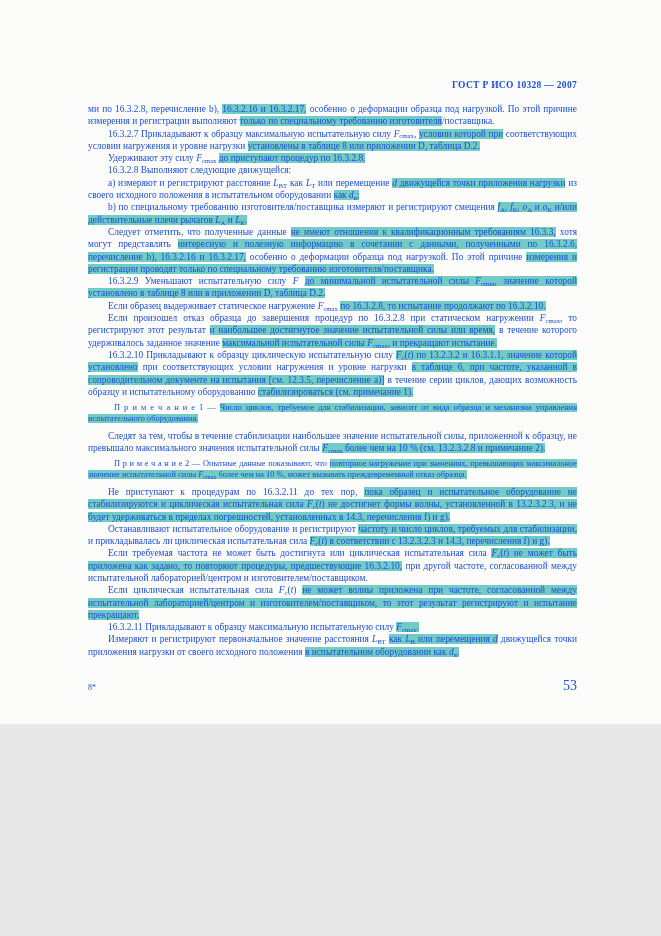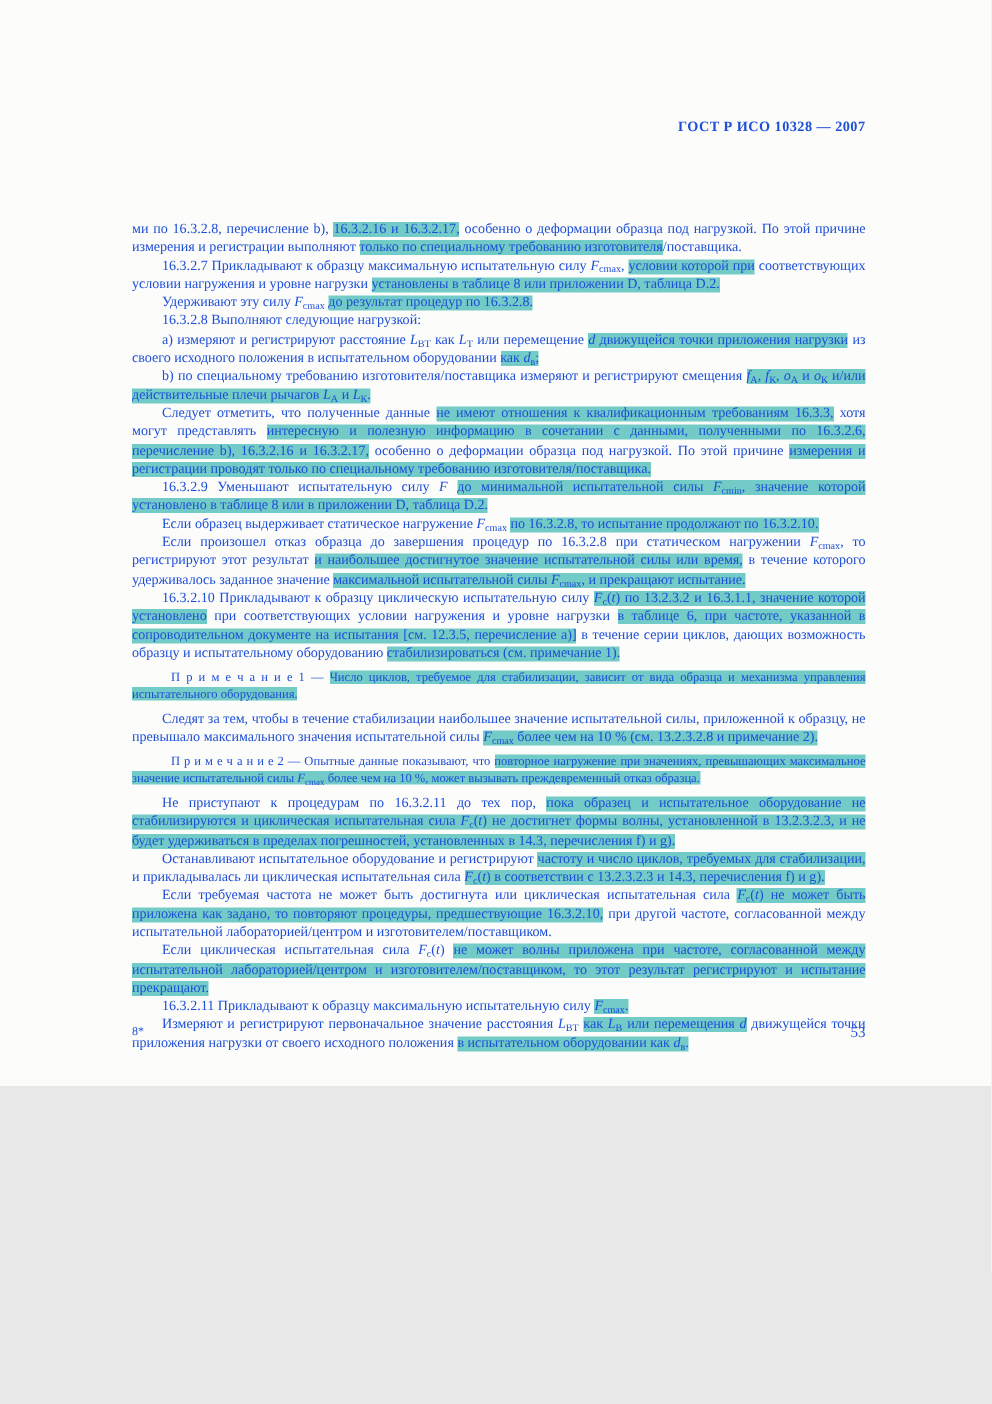--- a/index.html
+++ b/index.html
@@ -20,53 +20,53 @@
     font-size:9.5px;
     letter-spacing:0.3px;
   }
   .body-text {
     position:absolute; top:103px; left:88px; right:84px;
     text-align:justify;
     font-size:9.4px;
     line-height:12.3px;
   }
   .para { margin:0; text-indent:20px; }
-  .para.noindent { text-indent:0;margin-top:44px; }
+  .para.noindent { text-indent:0; }
   .para.note {
     font-size:8.4px;
     line-height:10.8px;
     margin:5px 0;
     text-indent:26px;
   }
   .hl { background:var(--hl, #72cbc6); }
   i { font-style:italic; }
   sub { font-size:0.72em; vertical-align:baseline; position:relative; top:0.28em; line-height:0; }
   .footer-left {
     position:absolute; left:88px; bottom:32px;
     font-size:8px;
   }
   .footer-right {
     position:absolute; right:84px; bottom:30px;
-    font-size:10px;
+    font-size:14px;
   }
 </style>
 </head>
 <body>
 
 <div class="page">
 
   <div class="header">
     <span>ГОСТ Р ИСО 10328 — 2007</span>
   </div>
 
   <div class="body-text">
     <p class="para noindent">ми по 16.3.2.8,  перечисление b), <span class="hl">16.3.2.16 и 16.3.2.17,</span>  особенно о деформации образца под нагрузкой. По этой причине измерения и регистрации выполняют <span class="hl">только по специальному требованию изготовителя</span>/поставщика.</p>
     <p class="para">16.3.2.7 Прикладывают к образцу максимальную испытательную силу <i>F</i><sub>cmax</sub>, <span class="hl">условии которой при</span> соответствующих условии нагружения и уровне нагрузки <span class="hl">установлены в таблице 8 или приложении D, таблица D.2.</span></p>
-    <p class="para">Удерживают эту силу <i>F</i><sub>cmax</sub> <span class="hl">до результат процедур по 16.3.2.8.</span></p>
-    <p class="para">16.3.2.8 Выполняют следующие нагрузкой:</p>
+    <p class="para">Удерживают эту силу <i>F</i><sub>cmax</sub> <span class="hl">до приступают процедур по 16.3.2.8.</span></p>
+    <p class="para">16.3.2.8 Выполняют следующие движущейся:</p>
     <p class="para">а) измеряют и регистрируют расстояние <i>L</i><sub>ВТ</sub> как <i>L</i><sub>Т</sub> или перемещение <span class="hl"><i>d</i> движущейся точки приложения нагрузки</span> из своего исходного положения в испытательном оборудовании <span class="hl">как <i>d</i><sub>в</sub>;</span></p>
     <p class="para">b) по специальному требованию изготовителя/поставщика измеряют и регистрируют смещения <span class="hl"><i>f</i><sub>А</sub>, <i>f</i><sub>К</sub>, <i>о</i><sub>А</sub> и <i>о</i><sub>К</sub> и/или действительные плечи рычагов <i>L</i><sub>А</sub> и <i>L</i><sub>К</sub>.</span></p>
     <p class="para">Следует отметить, что полученные данные <span class="hl">не имеют отношения к квалификационным требованиям 16.3.3,</span> хотя могут представлять <span class="hl">интересную и полезную информацию в сочетании с данными, полученными по 16.3.2.6, перечисление b), 16.3.2.16 и 16.3.2.17,</span> особенно о деформации образца под нагрузкой. По этой причине <span class="hl">измерения и регистрации проводят только по специальному требованию изготовителя/поставщика.</span></p>
     <p class="para">16.3.2.9 Уменьшают испытательную силу <i>F</i> <span class="hl">до минимальной испытательной силы <i>F</i><sub>cmin</sub>, значение которой установлено в таблице 8 или в приложении D, таблица D.2.</span></p>
     <p class="para">Если образец выдерживает статическое нагружение <i>F</i><sub>cmax</sub> <span class="hl">по 16.3.2.8, то испытание продолжают по 16.3.2.10.</span></p>
     <p class="para">Если произошел отказ образца до завершения процедур по 16.3.2.8 при статическом нагружении <i>F</i><sub>cmax</sub>, то регистрируют этот результат <span class="hl">и наибольшее достигнутое значение испытательной силы или время,</span> в течение которого удерживалось заданное значение <span class="hl">максимальной испытательной силы <i>F</i><sub>cmax</sub>, и прекращают испытание.</span></p>
     <p class="para">16.3.2.10 Прикладывают к образцу циклическую испытательную силу <span class="hl"><i>F</i><sub>c</sub>(<i>t</i>) по 13.2.3.2 и 16.3.1.1, значение которой установлено</span> при соответствующих условии нагружения и уровне нагрузки <span class="hl">в таблице 6, при частоте, указанной в сопроводительном документе на испытания [см. 12.3.5, перечисление а)]</span> в течение серии циклов, дающих возможность образцу и испытательному оборудованию <span class="hl">стабилизироваться (см. примечание 1).</span></p>
     <p class="para note">П р и м е ч а н и е  1 — <span class="hl">Число циклов, требуемое для стабилизации, зависит от вида образца и механизма управления испытательного  оборудования.</span></p>
     <p class="para">Следят за тем, чтобы в течение стабилизации наибольшее значение испытательной силы, приложенной к образцу,  не превышало  максимального  значения  испытательной  силы <span class="hl"><i>F</i><sub>cmax</sub>  более  чем  на 10 % (см. 13.2.3.2.8 и примечание 2).</span></p>
     <p class="para note">П р и м е ч а н и е  2 — Опытные данные показывают, что <span class="hl">повторное нагружение при значениях, превышающих максимальное значение испытательной силы <i>F</i><sub>cmax</sub> более чем на 10 %, может вызывать преждевременный отказ образца.</span></p>

